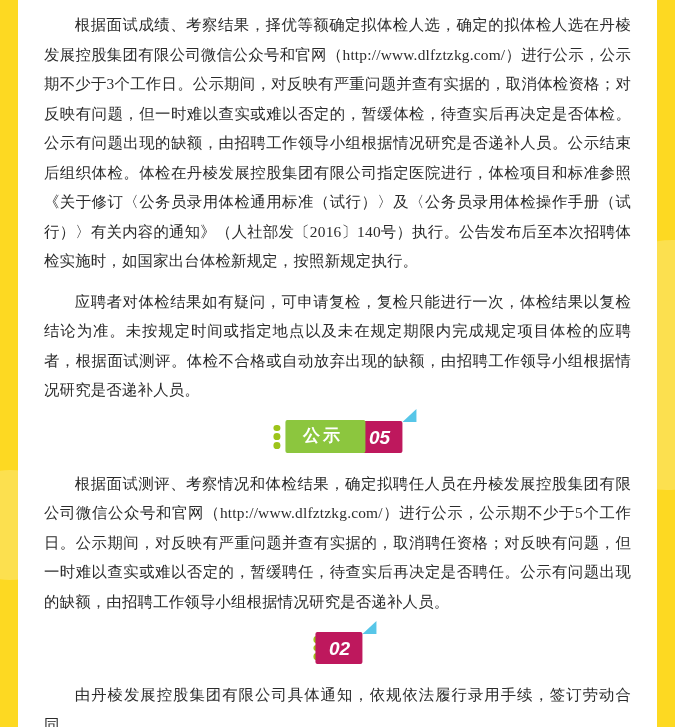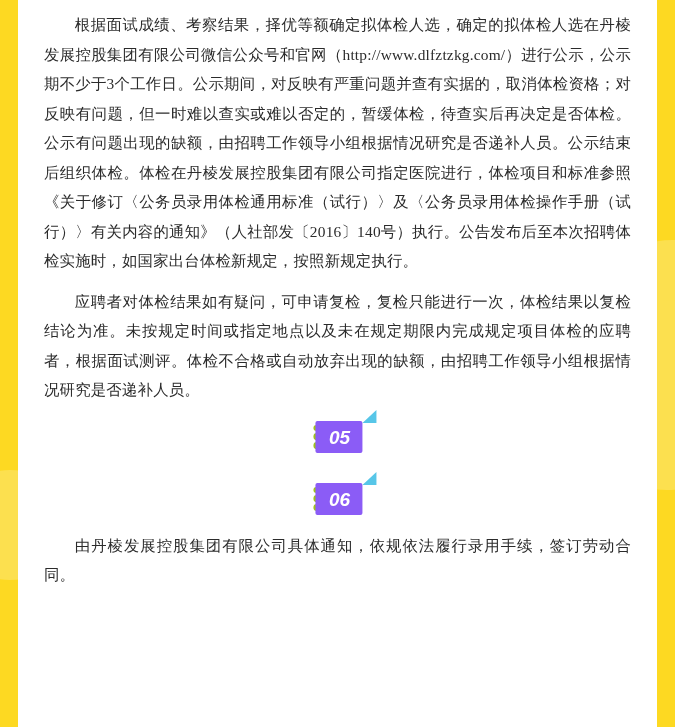--- a/index.html
+++ b/index.html
@@ -97,21 +97,21 @@
     font-size: 17px;
     font-weight: bold;
     letter-spacing: 3px;
     padding: 6px 22px 7px 18px;
     line-height: 20px;
     border-radius: 2px;
     position: relative;
     z-index: 2;
   }
   .sh-num {
-    background: #8b5cf6;
+    background: #be185d;
     color: #ffffff;
     font-family: "Liberation Sans", sans-serif;
     font-size: 19px;
     font-weight: bold;
     font-style: italic;
     padding: 7px 12px 6px 14px;
     margin-left: -10px;
     line-height: 19px;
     border-radius: 2px;
     position: relative;
@@ -145,36 +145,38 @@
     <p class="para">应聘者对体检结果如有疑问，可申请复检，复检只能进行一次，体检结果以复检结论为准。未按规定时间或指定地点以及未在规定期限内完成规定项目体检的应聘者，根据面试测评。体检不合格或自动放弃出现的缺额，由招聘工作领导小组根据情况研究是否递补人员。</p>
 
     <div class="section-head">
       <div class="sh-inner">
         <div class="sh-dots">
           <span></span>
             <span></span>
             <span></span>
         </div>
         <div class="sh-wrap">
+          <div class="sh-label">公示</div>
           <div class="sh-num">05</div>
           <div class="sh-tri"></div>
         </div>
       </div>
     </div>
 
+    <p class="para">根据面试测评、考察情况和体检结果，确定拟聘任人员在丹棱发展控股集团有限公司微信公众号和官网（http://www.dlfztzkg.com/）进行公示，公示期不少于5个工作日。公示期间，对反映有严重问题并查有实据的，取消聘任资格；对反映有问题，但一时难以查实或难以否定的，暂缓聘任，待查实后再决定是否聘任。公示有问题出现的缺额，由招聘工作领导小组根据情况研究是否递补人员。</p>
 
     <div class="section-head">
       <div class="sh-inner">
         <div class="sh-dots">
           <span></span>
             <span></span>
             <span></span>
         </div>
         <div class="sh-wrap">
-          <div class="sh-num">06</div>
+          <div class="sh-num">02</div>
           <div class="sh-tri"></div>
         </div>
       </div>
     </div>
 
     <p class="para">由丹棱发展控股集团有限公司具体通知，依规依法履行录用手续，签订劳动合同。</p>
 
   </div>
 </div>
 

